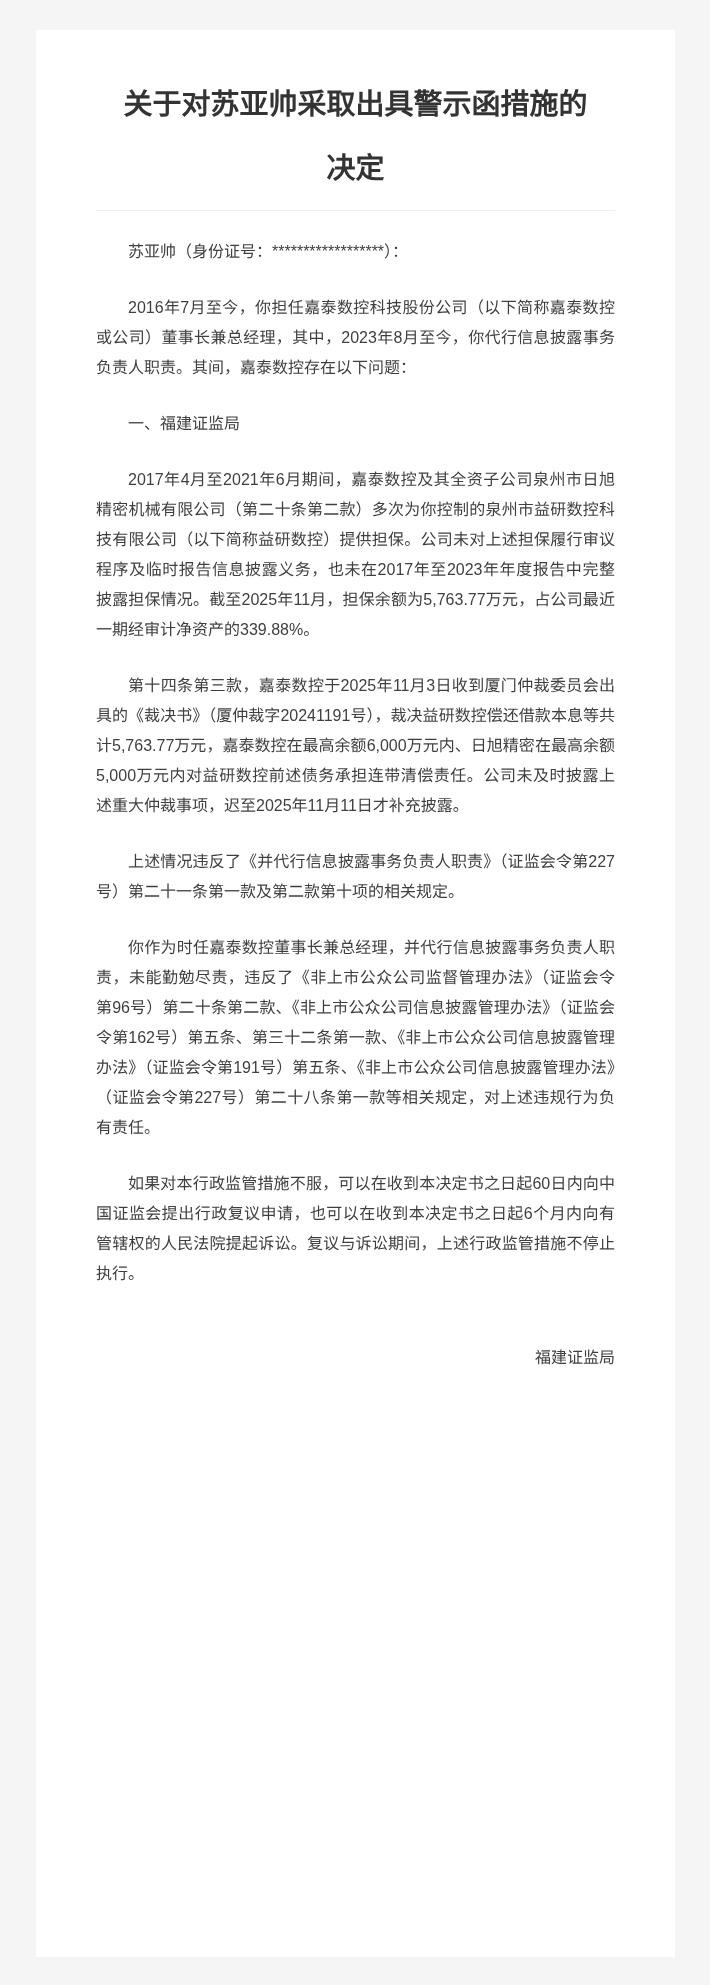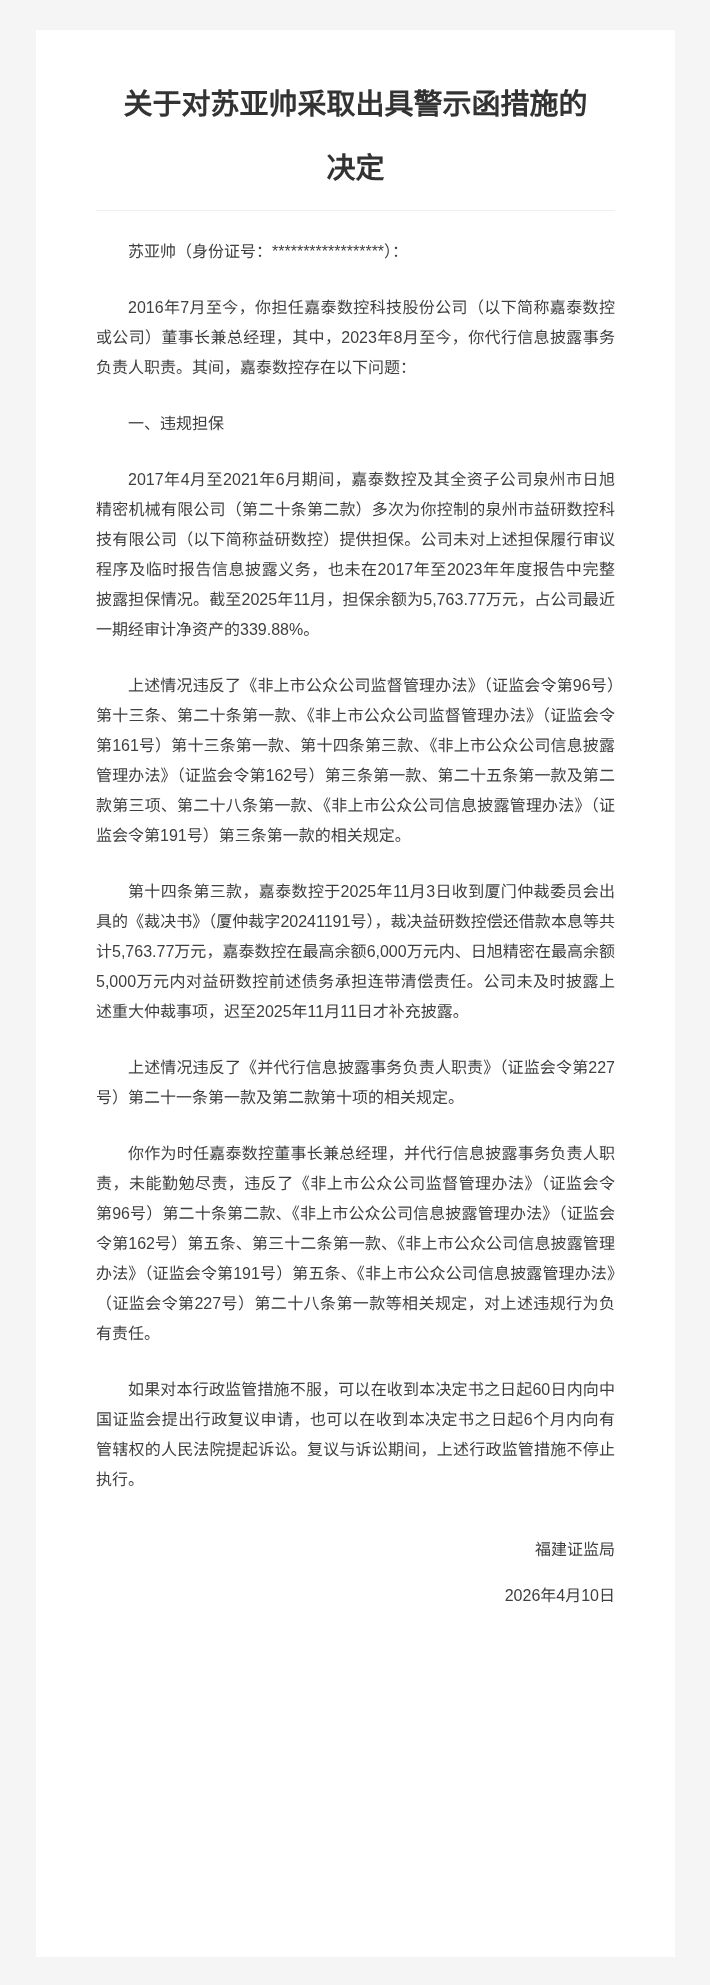--- a/index.html
+++ b/index.html
@@ -43,48 +43,46 @@
   .para {
     margin: 26px 0;
     color: #3f3f3f;
     font-size: 16px;
     line-height: 30px;
     text-indent: 2em;
     text-align: justify;
     word-break: break-all;
   }
   .signature {
-    margin-top: 40px;
+    margin-top: 54px;
     text-align: right;
     color: #3f3f3f;
     font-size: 16px;
     line-height: 30px;
   }
   .signature .sig-line { margin: 0 0 16px 0; }
   .signature .sig-date { margin: 0; }
 </style>
 </head>
 <body>
 
 <div class="page">
   <div class="card">
 
     <h1 class="doc-title"><span>关于对苏亚帅采取出具警示函措施的</span><br><span>决定</span></h1>
 
     <hr class="title-divider">
 
     <p class="para">苏亚帅（身份证号：******************）：</p>
     <p class="para">2016年7月至今，你担任嘉泰数控科技股份公司（以下简称嘉泰数控或公司）董事长兼总经理，其中，2023年8月至今，你代行信息披露事务负责人职责。其间，嘉泰数控存在以下问题：</p>
-    <p class="para">一、违规担保</p>
+    <p class="para">一、福建证监局</p>
     <p class="para">2017年4月至2021年6月期间，嘉泰数控及其全资子公司泉州市日旭精密机械有限公司（第二十条第二款）多次为你控制的泉州市益研数控科技有限公司（以下简称益研数控）提供担保。公司未对上述担保履行审议程序及临时报告信息披露义务，也未在2017年至2023年年度报告中完整披露担保情况。截至2025年11月，担保余额为5,763.77万元，占公司最近一期经审计净资产的339.88%。</p>
-    <p class="para">上述情况违反了《非上市公众公司监督管理办法》（证监会令第96号）第十三条、第二十条第一款、《非上市公众公司监督管理办法》（证监会令第161号）第十三条第一款、第十四条第三款、《非上市公众公司信息披露管理办法》（证监会令第162号）第三条第一款、第二十五条第一款及第二款第三项、第二十八条第一款、《非上市公众公司信息披露管理办法》（证监会令第191号）第三条第一款的相关规定。</p>
     <p class="para">第十四条第三款，嘉泰数控于2025年11月3日收到厦门仲裁委员会出具的《裁决书》（厦仲裁字20241191号），裁决益研数控偿还借款本息等共计5,763.77万元，嘉泰数控在最高余额6,000万元内、日旭精密在最高余额5,000万元内对益研数控前述债务承担连带清偿责任。公司未及时披露上述重大仲裁事项，迟至2025年11月11日才补充披露。</p>
     <p class="para">上述情况违反了《并代行信息披露事务负责人职责》（证监会令第227号）第二十一条第一款及第二款第十项的相关规定。</p>
     <p class="para">你作为时任嘉泰数控董事长兼总经理，并代行信息披露事务负责人职责，未能勤勉尽责，违反了《非上市公众公司监督管理办法》（证监会令第96号）第二十条第二款、《非上市公众公司信息披露管理办法》（证监会令第162号）第五条、第三十二条第一款、《非上市公众公司信息披露管理办法》（证监会令第191号）第五条、《非上市公众公司信息披露管理办法》（证监会令第227号）第二十八条第一款等相关规定，对上述违规行为负有责任。</p>
     <p class="para">如果对本行政监管措施不服，可以在收到本决定书之日起60日内向中国证监会提出行政复议申请，也可以在收到本决定书之日起6个月内向有管辖权的人民法院提起诉讼。复议与诉讼期间，上述行政监管措施不停止执行。</p>
 
     <div class="signature">
       <p class="sig-line">福建证监局</p>
-      <p class="sig-date">2026年4月10日</p>
     </div>
 
   </div>
 </div>
 
 </body></html>

